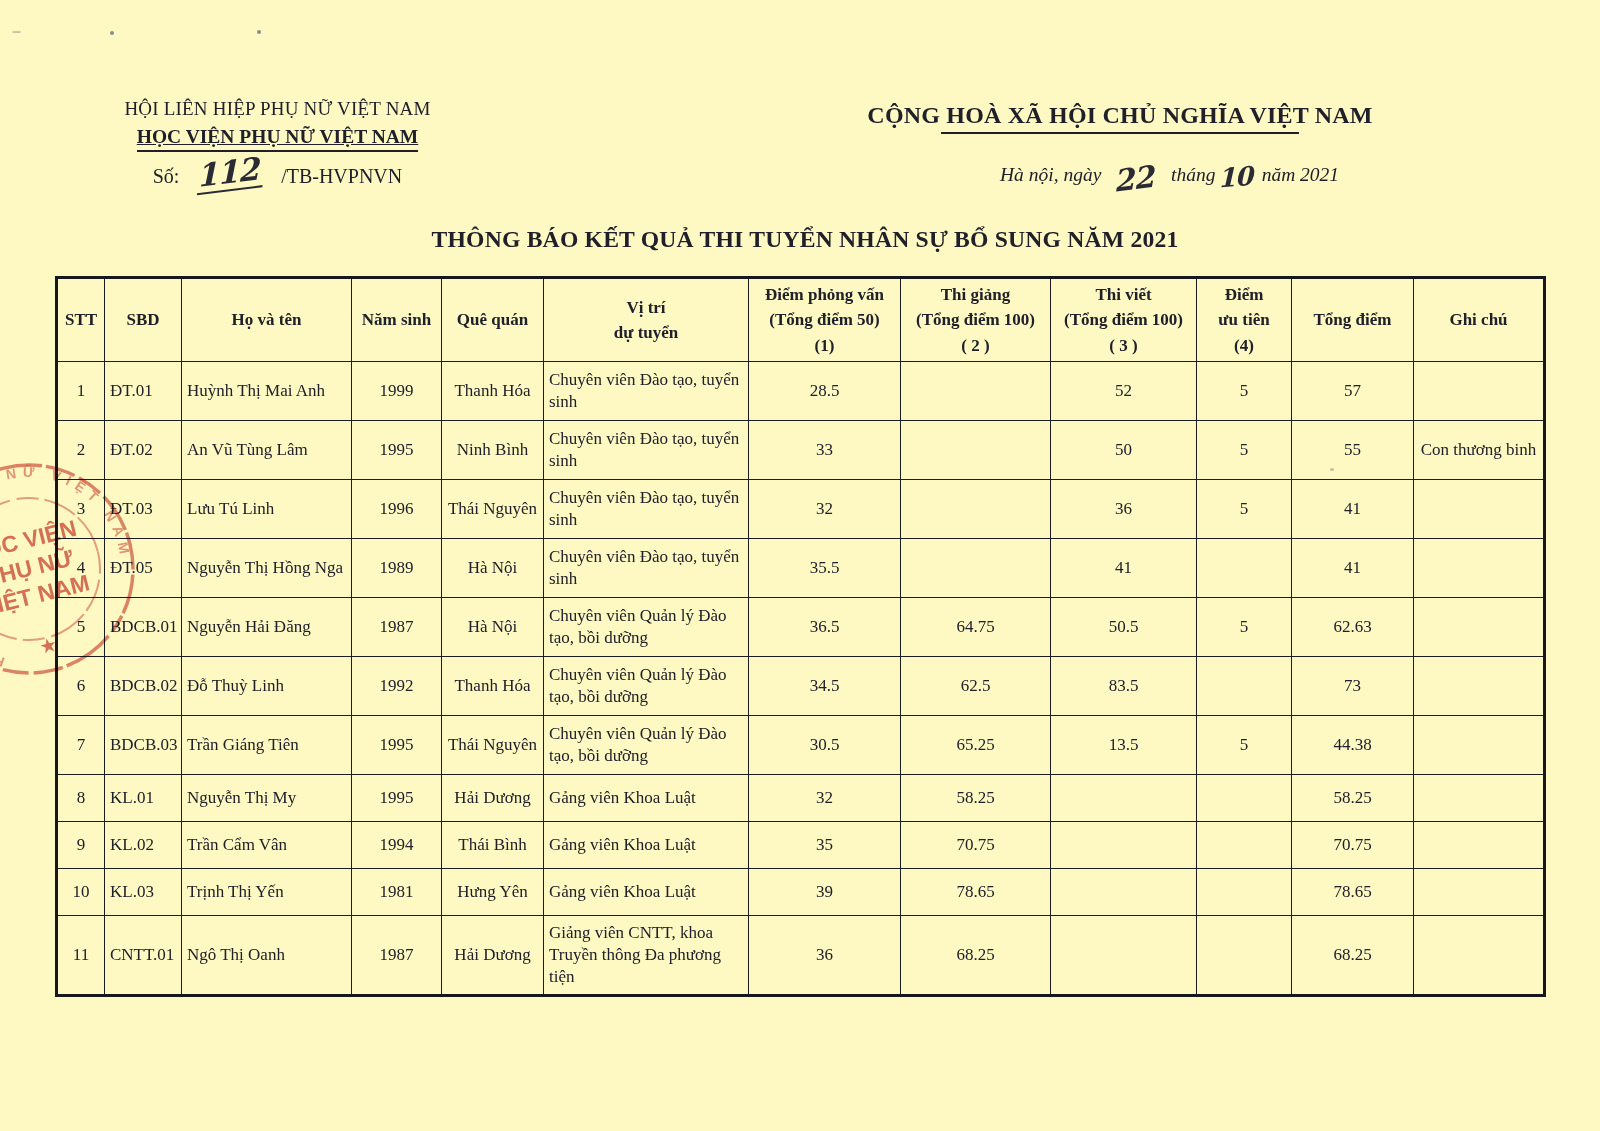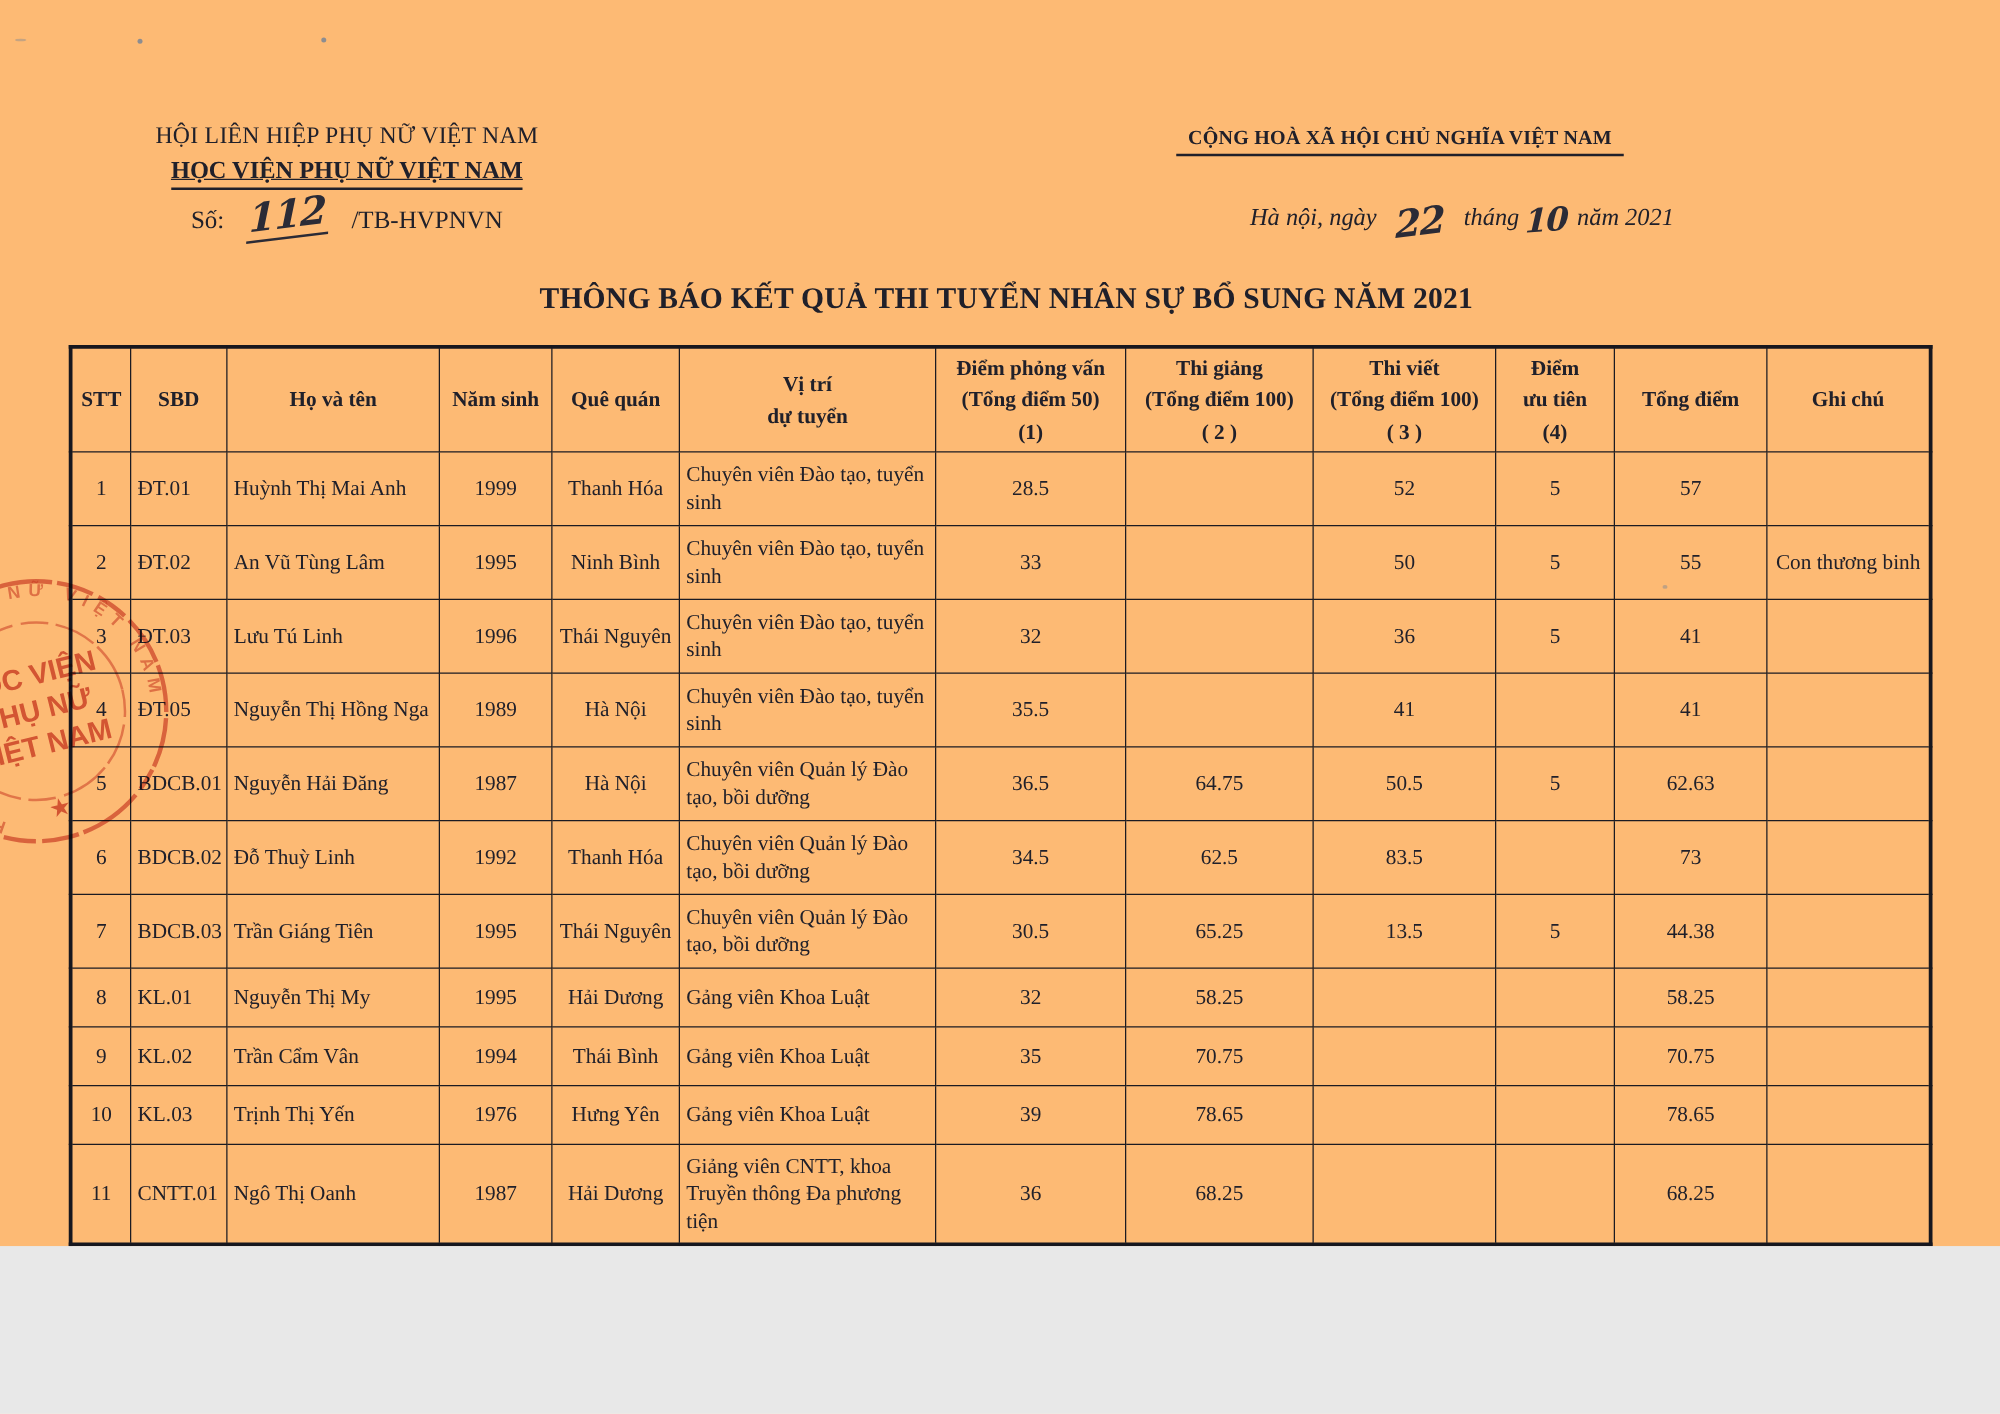--- a/index.html
+++ b/index.html
@@ -1,28 +1,28 @@
 <!DOCTYPE html>
 <html><head>
 <meta charset="utf-8">
 <style>
   html,body{margin:0;padding:0;background:#e8e8e8;}
   .page{
-    position:relative; width:1600px; height:997px; margin:0 auto;
-    background:#fdba74; overflow:hidden;
+    position:relative; width:1600px; height:1131px; margin:0 auto;
+    background:#fef9c3; overflow:hidden;
     font-family:"Liberation Serif", serif; color:#20202a;
   }
   
   .hdr-left{position:absolute; left:55px; top:98px; width:445px; text-align:center;}
   .hdr-left .l1{font-size:19px; letter-spacing:.2px;}
   .hdr-left .l2{font-size:19.5px; font-weight:bold; margin-top:6px;}
   .hdr-left .l2 span{display:inline-block; border-bottom:2.5px solid #20202a; padding-bottom:2px;text-decoration:underline;}
   .so-line{margin-top:5px; font-size:20px; display:flex; justify-content:center; align-items:baseline; gap:18px;}
   .hdr-right{position:absolute; left:820px; top:102px; width:600px; text-align:center;}
-  .hdr-right .l1{font-size:16px; font-weight:bold; letter-spacing:.2px;}
+  .hdr-right .l1{font-size:24px; font-weight:bold; letter-spacing:.2px;}
   .hdr-right .l2{font-size:20px; font-weight:bold; margin-top:6px;}
   .rule{width:358px; margin:3px auto 0 auto; border-bottom:2.5px solid #20202a;}
   .date-line{
     position:absolute; left:1000px; top:164px; width:420px;
     display:flex; align-items:flex-start; gap:9px; font-size:19.5px; font-style:italic;
   }
   
   .handwrite{
     font-family:"DejaVu Serif", serif; font-style:italic; font-weight:bold;
     color:#2b2b36; display:inline-block; transform:rotate(-7deg) skewX(-6deg);
@@ -249,21 +249,21 @@
             <td>70.75</td>
             <td></td>
             <td></td>
             <td>70.75</td>
             <td></td>
           </tr>
           <tr>
             <td>10</td>
             <td class="a-left">KL.03</td>
             <td class="a-just">Trịnh Thị Yến</td>
-            <td>1976</td>
+            <td>1981</td>
             <td>Hưng Yên</td>
             <td class="a-left">Gảng viên Khoa Luật</td>
             <td>39</td>
             <td>78.65</td>
             <td></td>
             <td></td>
             <td>78.65</td>
             <td></td>
           </tr>
           <tr>

